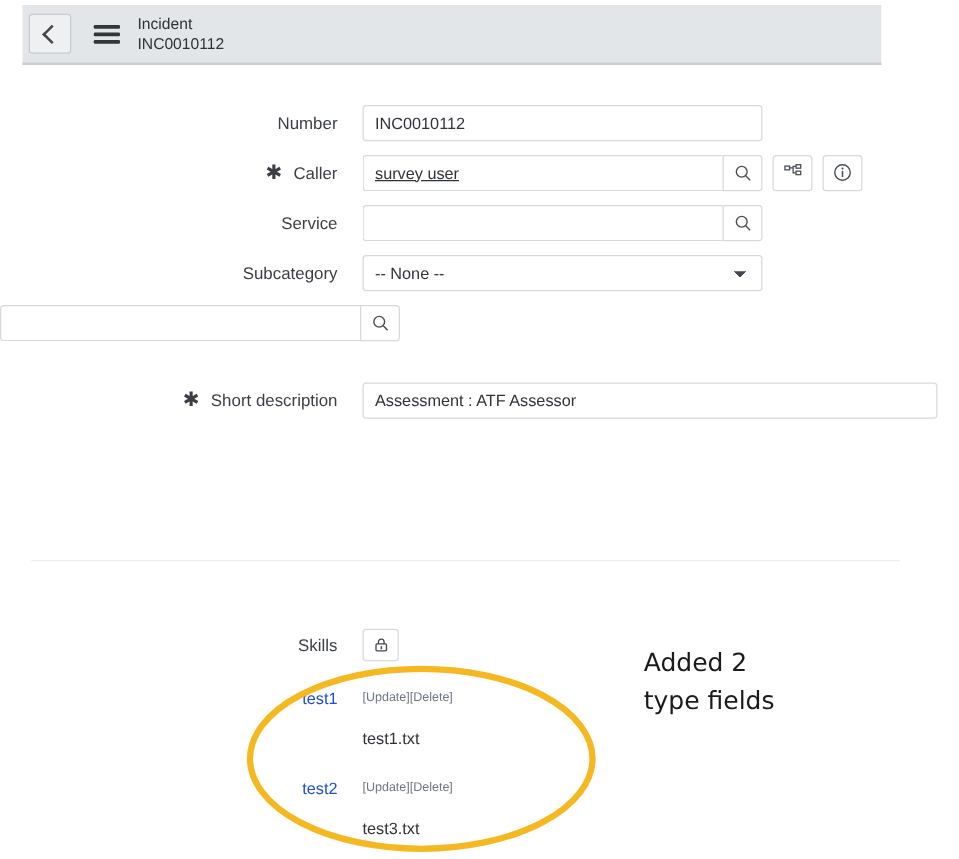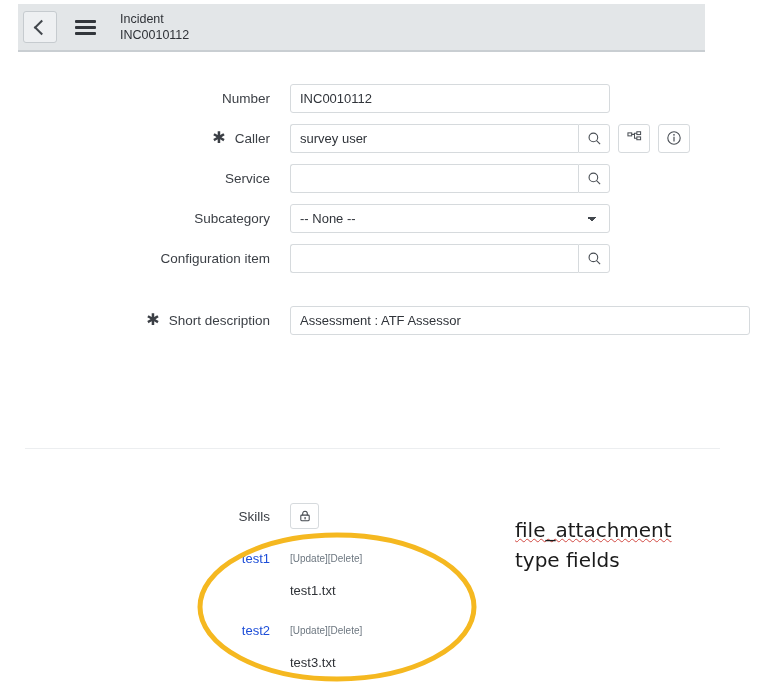--- a/index.html
+++ b/index.html
@@ -58,21 +58,21 @@
     gap: 3px;
     cursor: pointer;
   }
   .hamburger span {
     display: block;
     height: 3px;
     background: #32363b;
     border-radius: 1px;
   }
   .header-titles {
-    margin-left: 24px;
+    margin-left: 14px;
     line-height: 1.28;
   }
   .header-titles .t1 {
     font-size: 12.5px;
     color: #2f3237;
   }
   .header-titles .t2 {
     font-size: 12.5px;
     color: #2f3237;
   }
@@ -123,20 +123,21 @@
     color: #30343a;
     padding: 0 9px;
     font-family: "Liberation Sans", sans-serif;
     outline: none;
   }
   .txtbox.with-btn {
     width: 288px;
     border-top-right-radius: 0;
     border-bottom-right-radius: 0;
     border-right: none;
+    text-decoration: underline;
   }
   .attached-btn {
     width: 32px;
     height: 29px;
     box-sizing: border-box;
     border: 1px solid #d6dadd;
     background: #ffffff;
     border-radius: 0 3px 3px 0;
     display: flex;
     align-items: center;
@@ -338,21 +339,20 @@
   <div class="row">
     <div class="label">Subcategory</div>
     <div class="control">
       <select class="txtbox">
         <option>-- None --</option>
       </select>
     </div>
   </div>
 
   <div class="row">
-    <div class="label">Configuration item</div>
     <div class="control">
       <input class="txtbox with-btn" type="text" value="" style="">
       <div class="attached-btn">
         <svg width="15" height="15" viewBox="0 0 16 16">
           <circle cx="6.8" cy="6.8" r="4.6" fill="none" stroke="#4a4f55" stroke-width="1.2"></circle>
           <line x1="10.2" y1="10.2" x2="14" y2="14" stroke="#4a4f55" stroke-width="1.2"></line>
         </svg>
       </div>
     </div>
   </div>
@@ -406,15 +406,15 @@
     <div class="att-indent"></div>
     <div class="att-file">test3.txt</div>
   </div>
 </div>
 
 <svg class="ellipse" viewBox="0 0 282 152">
   <ellipse cx="141" cy="76" rx="137" ry="72" fill="none" stroke="#f5b820" stroke-width="5"></ellipse>
 </svg>
 
 <div class="annotation">
-  <div class="squiggle">file_attachment</div>
+  <div>Added 2</div>
   <div>type fields</div>
 </div>
 
 </body></html>

